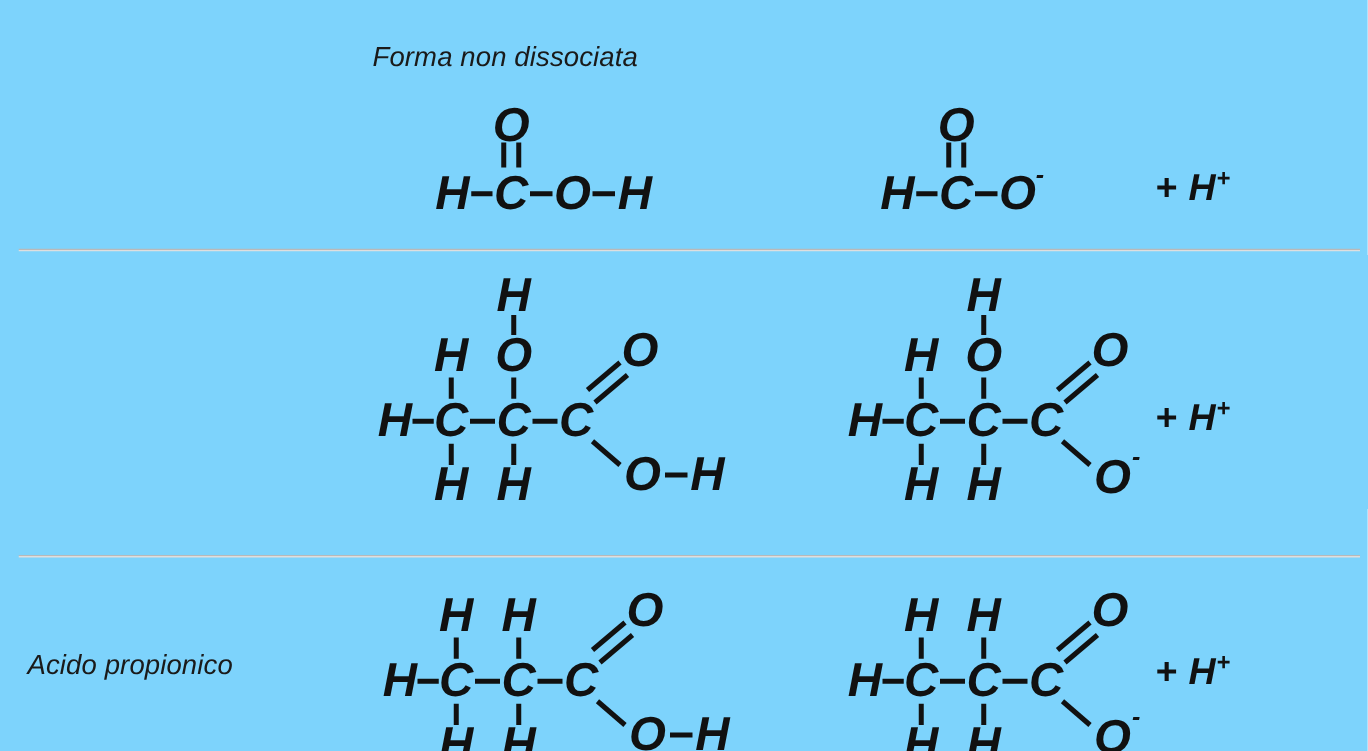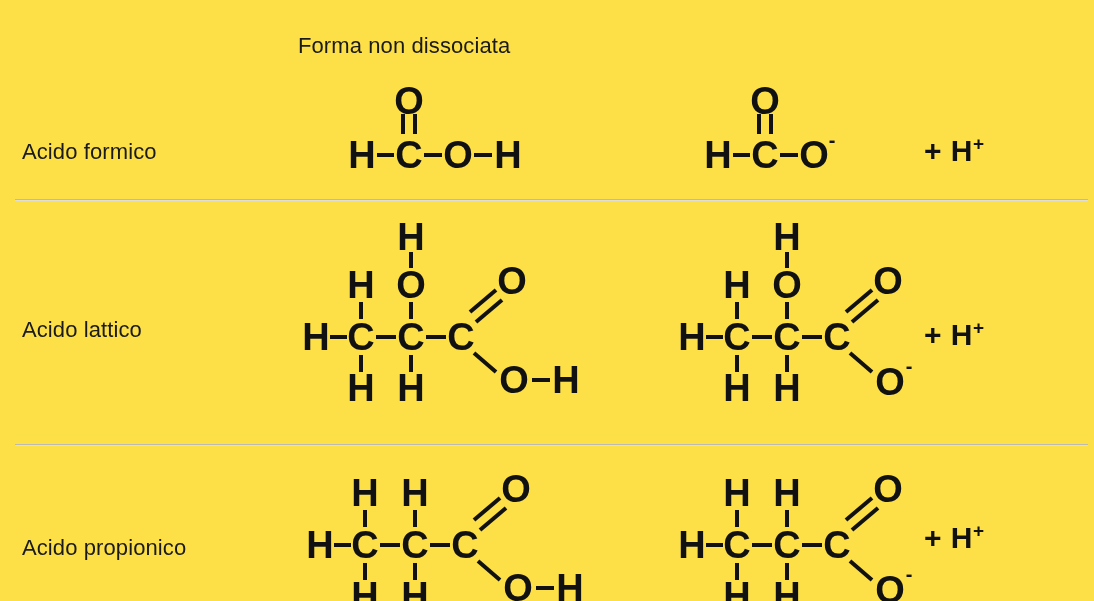--- a/index.html
+++ b/index.html
@@ -13,21 +13,22 @@
     position: relative;
     overflow: hidden;
     font-family: "Liberation Sans", sans-serif;
     color: #000000;
   }
 
   
   #sheet {
     position: absolute;
     inset: 0;
-    background: #fde047;
+    background: #7dd3fc;
+    font-style: italic;
   }
 
   
   .col-header {
     position: absolute;
     font-size: 22px;
     font-weight: 400;
     color: #1a1a1a;
     white-space: nowrap;
     letter-spacing: 0.1px;
@@ -39,21 +40,21 @@
   .row-label {
     position: absolute;
     font-size: 22px;
     font-weight: 400;
     color: #1a1a1a;
     white-space: nowrap;
     letter-spacing: 0.1px;
   }
   #label-formic    { left: 22px; top: 139px; }
   #label-lactic    { left: 22px; top: 317px; }
-  #label-propionic { left: 22px; top: 519px; margin-top: 16px; }
+  #label-propionic { left: 22px; top: 519px; }
 
   
   .row-divider {
     position: absolute;
     left: 15px;
     width: 1073px;
     height: 2px;
     background: linear-gradient(to bottom, #b9b9b9 0%, #b9b9b9 50%, #dedede 50%, #dedede 100%);
   }
   #divider-1 { top: 199px; }
@@ -111,21 +112,20 @@
 <body>
 
 <div id="sheet">
 
   <div class="col-header" id="header-undissociated">Forma non dissociata</div>
 
 
   <div class="row-divider" id="divider-1"></div>
   <div class="row-divider" id="divider-2"></div>
 
-  <div class="row-label" id="label-formic">Acido formico</div>
 
   <div class="molecule" style="left:352px; top:88px;">
     <svg width="172" height="92" viewBox="0 0 172 92">
 
       <line class="bond" x1="51" y1="26" x2="51" y2="46"></line>
       <line class="bond" x1="63" y1="26" x2="63" y2="46"></line>
 
       <line class="bond" x1="25" y1="67" x2="42" y2="67"></line>
       <line class="bond" x1="72" y1="67" x2="90" y2="67"></line>
       <line class="bond" x1="122" y1="67" x2="140" y2="67"></line>
@@ -147,21 +147,20 @@
       <text class="atom" x="57" y="13">O</text>
       <text class="atom" x="10" y="67">H</text>
       <text class="atom" x="57" y="67">C</text>
       <text class="atom" x="106" y="67">O</text>
       <text class="charge" x="124" y="52">-</text>
     </svg>
   </div>
 
   <div class="proton" id="proton-formic"><span>+ H</span><span class="sup">+</span></div>
 
-  <div class="row-label" id="label-lactic">Acido lattico</div>
 
   <div class="molecule" style="left:316px; top:222px;">
     <svg width="268" height="166" viewBox="0 0 268 166">
 
       <line class="bond" x1="95" y1="30" x2="95" y2="46"></line>
 
       <line class="bond" x1="95" y1="80" x2="95" y2="97"></line>
 
       <line class="bond" x1="45" y1="80" x2="45" y2="97"></line>
 

